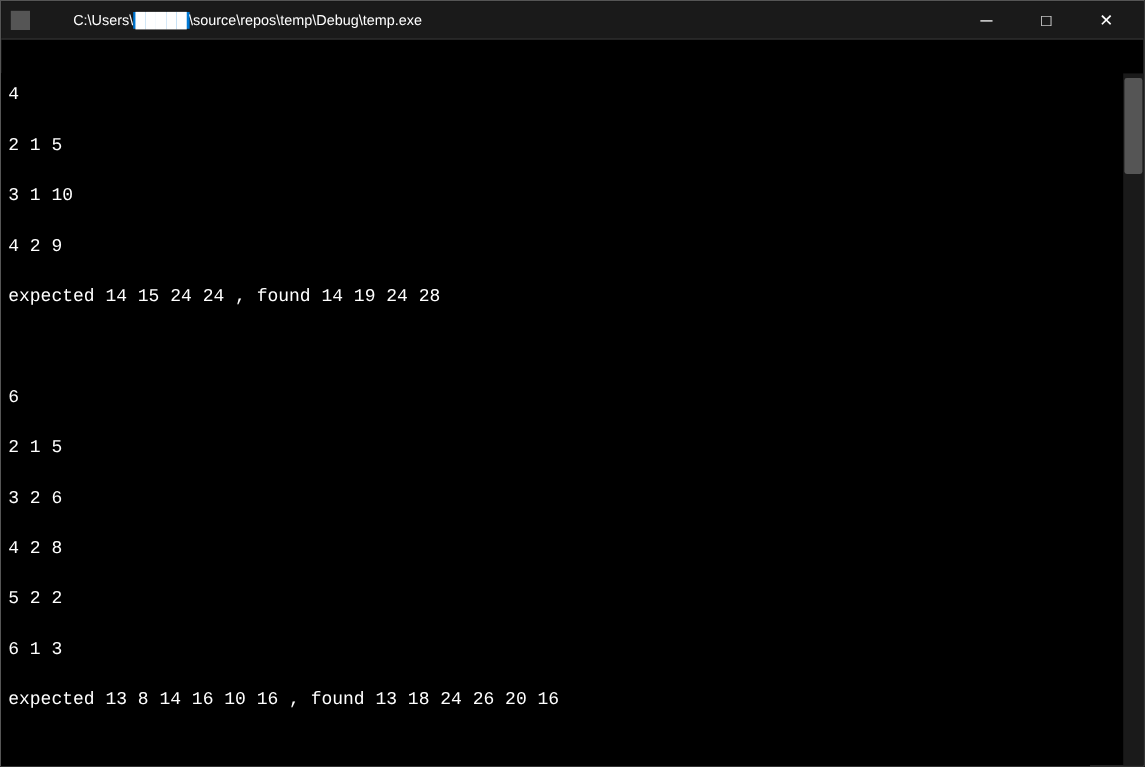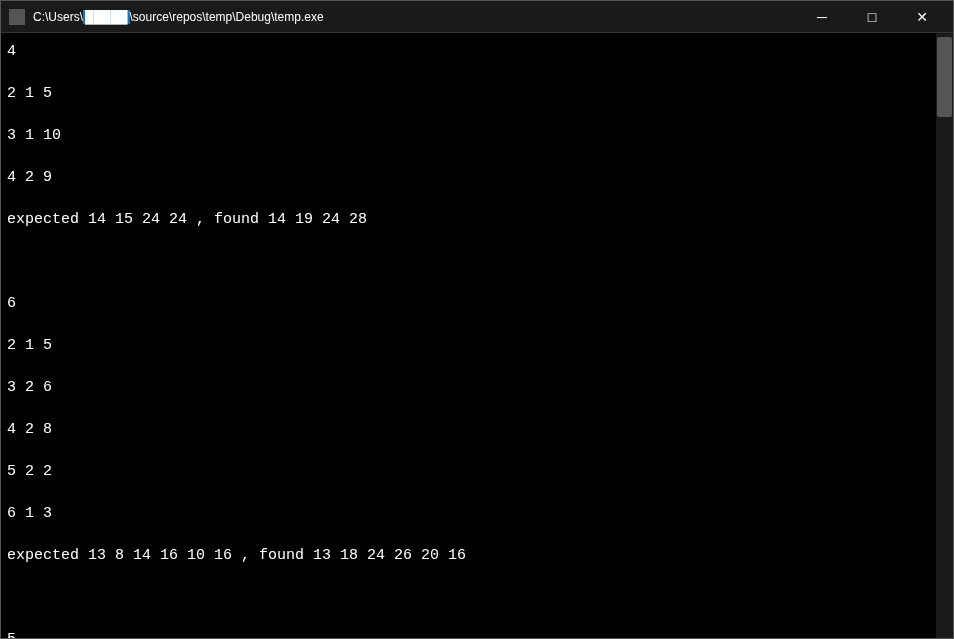--- a/index.html
+++ b/index.html
@@ -1,18 +1,19 @@
 <!DOCTYPE html>
 <html><head>
   <meta charset="utf-8">
   <style>
     * {
       margin: 0;
       padding: 0;
       box-sizing: border-box;
+      gap: 28px;
     }
 
     body {
       width: 954px;
       height: 639px;
       background: #000;
       font-family: 'Courier New', Courier, monospace;
       overflow: hidden;
     }
 

